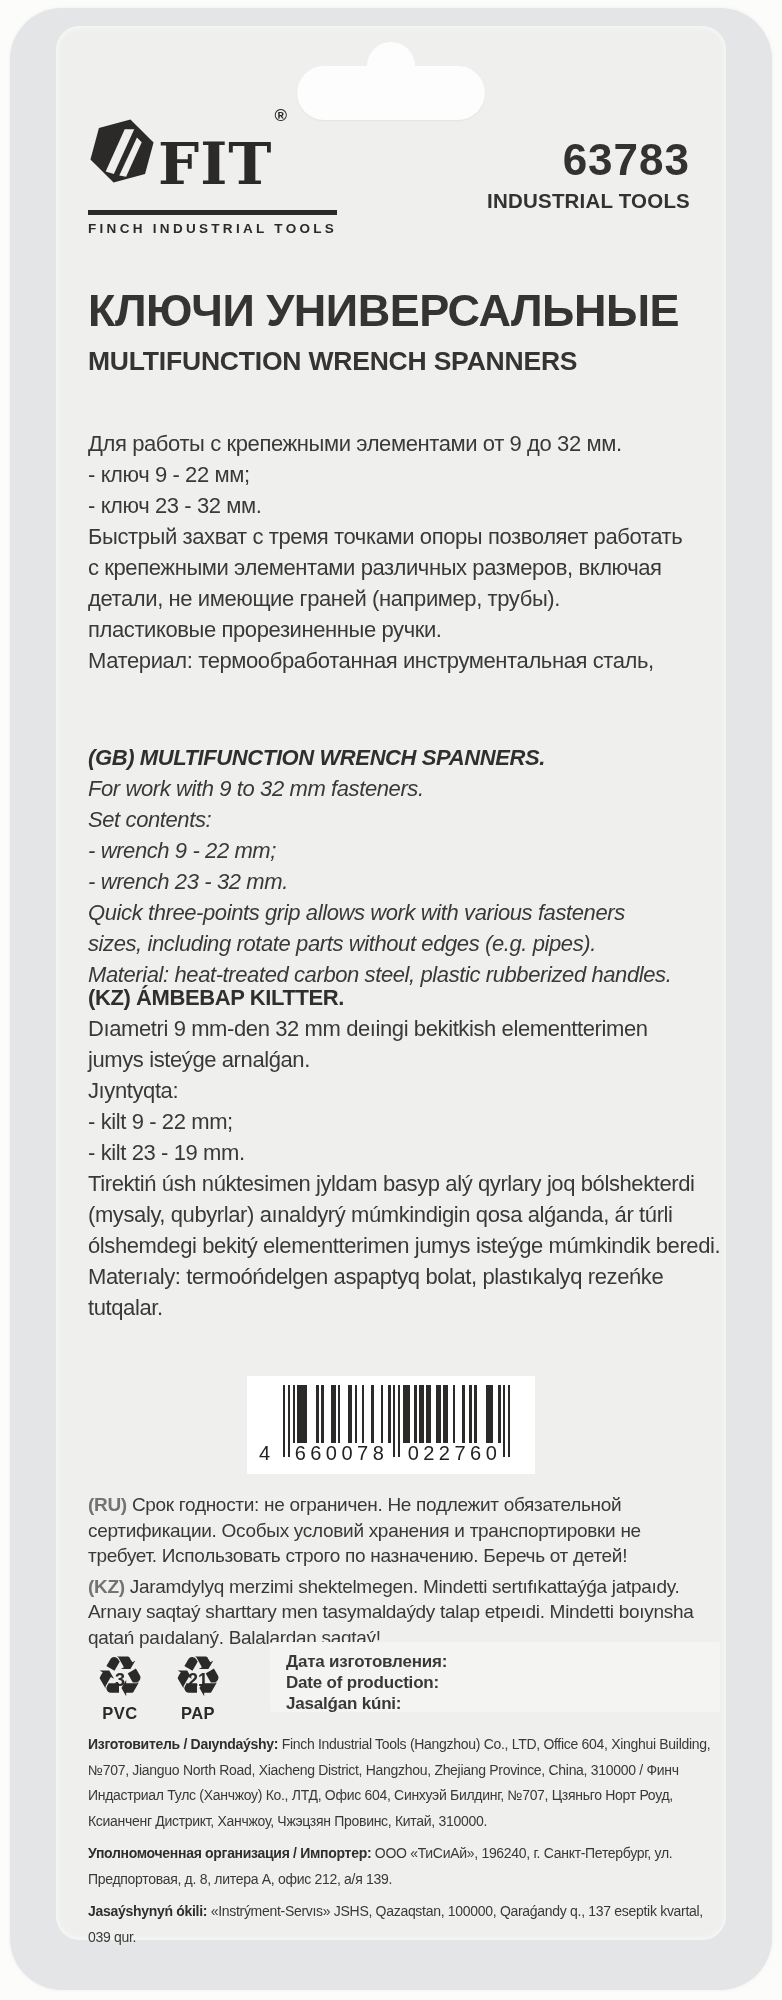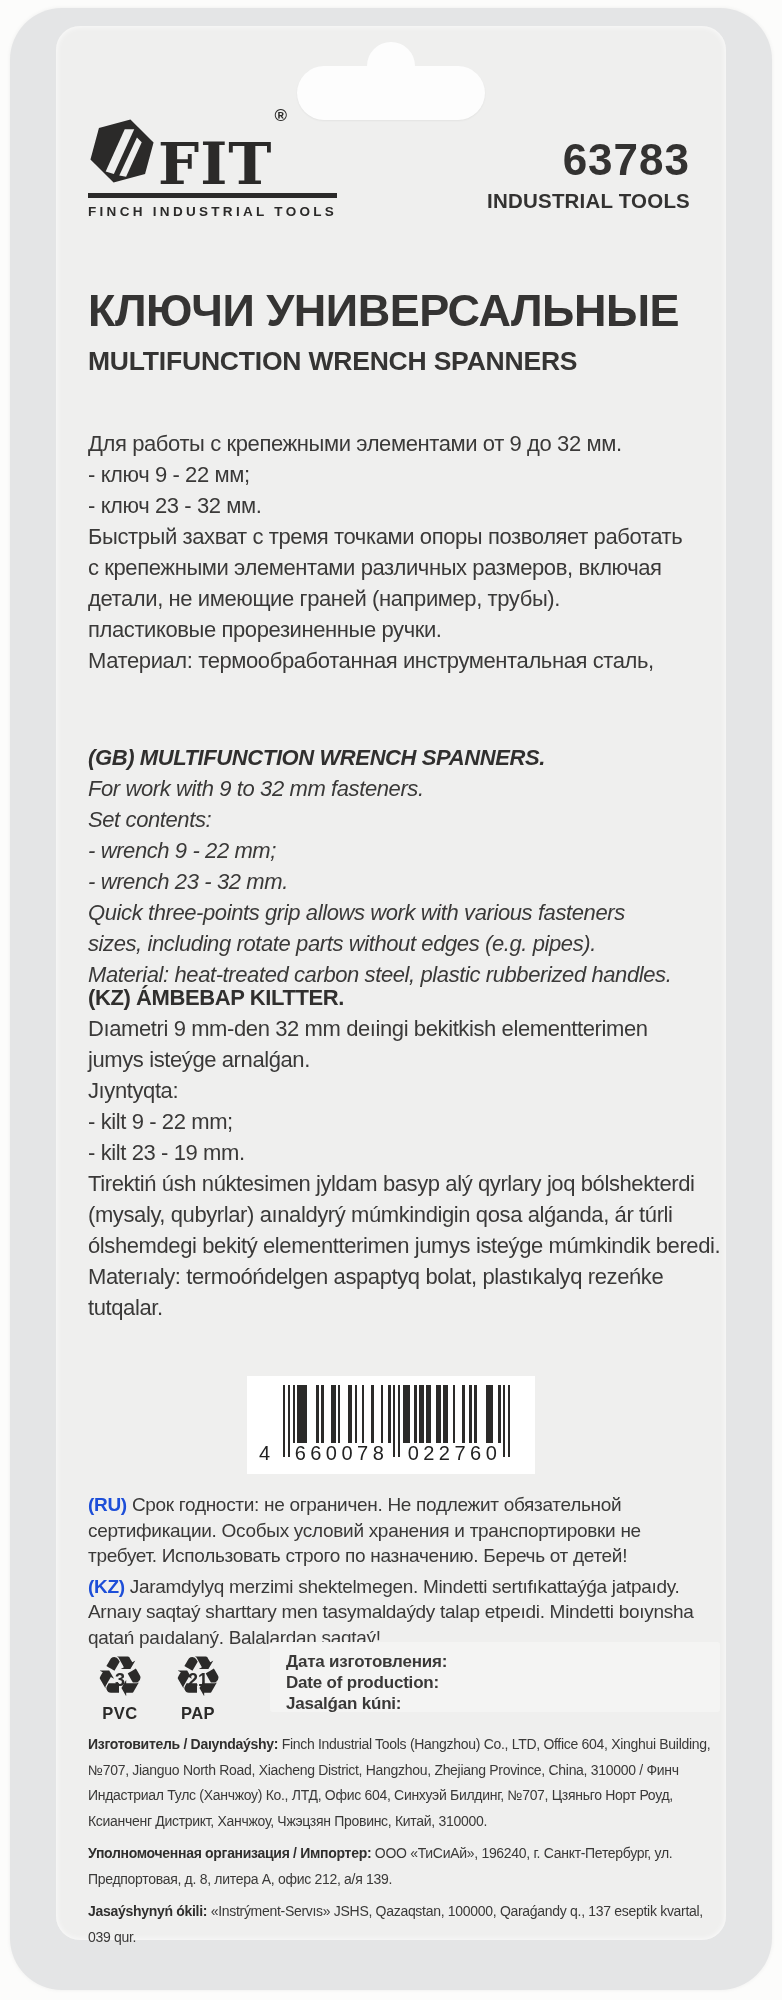--- a/index.html
+++ b/index.html
@@ -14,21 +14,21 @@
         width:188px;height:54px;background:#fdfdfd;border-radius:27px;
         box-shadow:0 1px 2px rgba(0,0,0,.05);}
   .hang-slot::before{content:"";position:absolute;top:-24px;left:50%;transform:translateX(-50%);
         width:48px;height:48px;border-radius:50%;background:#fdfdfd;}
 
   .content{position:absolute;inset:0;}
 
   
   .logo-row{position:absolute;top:116px;left:88px;right:92px;display:flex;
         justify-content:space-between;align-items:flex-start;}
-  .brand-top{display:flex;align-items:flex-end;border-bottom:5px solid #2b2a29;padding-bottom:3px;}
+  .brand-top{display:flex;align-items:flex-end;border-bottom:5px solid #2b2a29;padding-bottom:20px;}
   .brand-name{font-family:"DejaVu Serif",serif;font-weight:bold;font-size:58px;line-height:.88;
         letter-spacing:1px;color:#2b2a29;margin-left:2px;}
   .brand-reg{font-family:"Liberation Sans",sans-serif;font-size:17px;font-weight:bold;
         vertical-align:top;position:relative;top:-30px;left:2px;}
   .brand-tagline{font-size:13.5px;font-weight:bold;letter-spacing:3.3px;color:#2b2a29;
         margin-top:6px;white-space:nowrap;}
   .sku-block{text-align:right;margin-top:22px;color:#333231;}
   .sku{font-size:44px;font-weight:bold;letter-spacing:1px;line-height:1;}
   .sku-caption{font-size:20.5px;font-weight:bold;margin-top:7px;letter-spacing:.2px;}
 
@@ -50,21 +50,21 @@
   .bc-module{width:2.4px;}
   .bc-digit{position:absolute;top:66px;font-size:20px;color:#222;
         font-family:"Liberation Sans",sans-serif;}
   .bc-first{left:12px;}
   .bc-left{left:44px;width:101px;text-align:center;letter-spacing:4.5px;}
   .bc-right{left:157px;width:101px;text-align:center;letter-spacing:4.5px;}
 
   
   .fineprint{position:absolute;top:1492px;left:88px;width:626px;}
   .fp-para{font-size:19px;line-height:25.5px;letter-spacing:-.3px;margin-bottom:5px;color:#3a3938;}
-  .fp-label{font-weight:bold;color:#1d4ed8;}
+  .fp-label{font-weight:bold;color:#737373;}
 
   
   .recycle-row{position:absolute;top:1648px;left:88px;display:flex;gap:14px;}
   .recycle-item{position:relative;width:64px;text-align:center;color:#2b2a29;}
   .recycle-glyph{font-size:56px;line-height:58px;display:block;}
   .recycle-code{position:absolute;top:22px;left:0;width:64px;text-align:center;
         font-size:18px;font-weight:bold;}
   .recycle-material{font-size:16.5px;font-weight:bold;margin-top:-2px;letter-spacing:.5px;}
 
   .date-box{position:absolute;top:1642px;left:270px;width:450px;height:70px;

